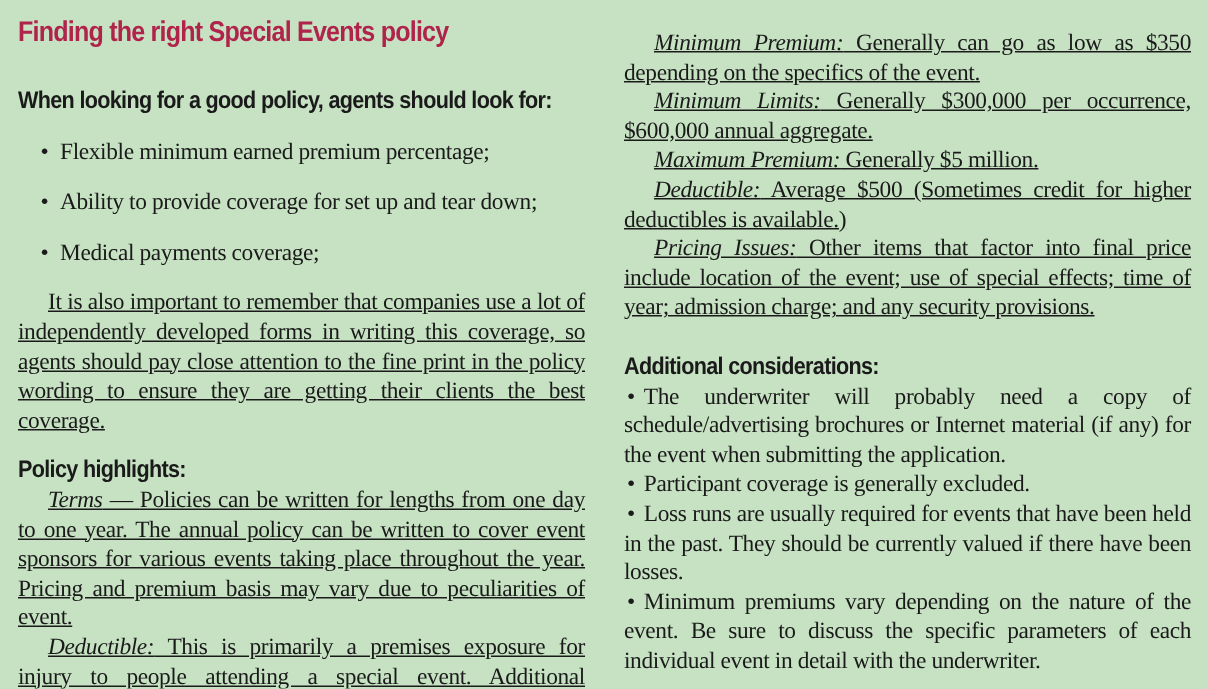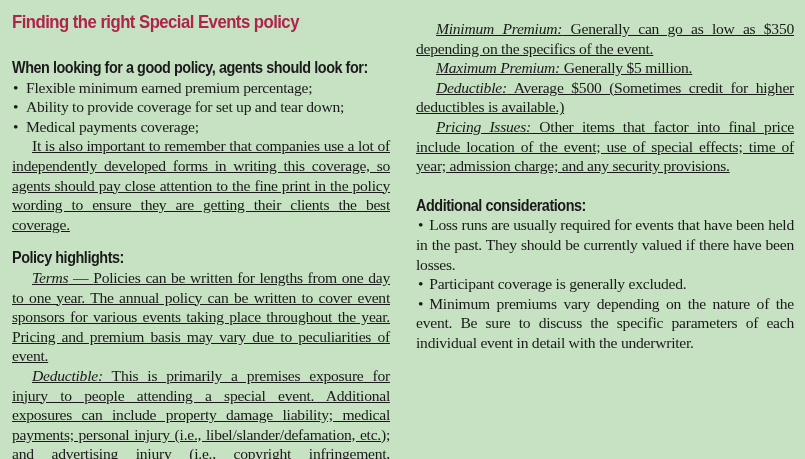--- a/index.html
+++ b/index.html
@@ -31,21 +31,21 @@
   }
   .head {
     font-family: "Liberation Sans", "DejaVu Sans", sans-serif;
     font-weight: bold; font-size: 16px; letter-spacing: -0.5px;
     color: #1a1a1a;
     transform: scaleX(0.9); transform-origin: left center;
     white-space: nowrap;
     margin: 0;
   }
   ul.bullets { list-style: none; margin: 0; padding: 0; }
-  ul.bullets li { position: relative; padding-left: 14px; margin: 0; }
+  ul.bullets li { position: relative; padding-left: 14px; margin: 14px; }
   ul.bullets li::before { content: "\2022"; position: absolute; left: 1px; top: 0; }
   ul.bullets2 { list-style: none; margin: 0; padding: 0; }
   ul.bullets2 li { text-indent: 0; margin: 0; text-align: justify; }
   ul.bullets2 li .b { padding: 0 6px 0 2px; }
   p { margin: 0; text-align: justify; text-decoration: underline; }
   p.ind { text-indent: 20px; }
   .it { font-style: italic; }
 </style>
 </head>
 <body>
@@ -66,27 +66,29 @@
 
     <div style="height:14px"></div>
     <div class="head">Policy highlights:</div>
     <p class="ind"><span class="it">Terms</span><span> — </span><span>Policies can be written for lengths from one day to one year. The annual policy can be written to cover event sponsors for various events taking place throughout the year. Pricing and premium basis may vary due to peculiarities of event.</span></p>
     <p class="ind"><span class="it">Deductible:</span><span> This is primarily a premises exposure for injury to people attending a special event. Additional exposures can include property damage liability; medical payments; personal injury (i.e., libel/slander/defamation, etc.); and advertising injury (i.e., copyright infringement, misappropriation of advertising slogans).</span></p>
   </div>
 
   <div class="col col-right">
     <div style="height:19px"></div>
     <p class="ind"><span class="it">Minimum Premium:</span><span> Generally can go as low as $350 depending on the specifics of the event.</span></p>
+    <p class="ind"><span class="it">Minimum Limits:</span><span> Generally $300,000 per occurrence, $600,000 annual aggregate.</span></p>
     <p class="ind"><span class="it">Maximum Premium:</span><span> Generally $5 million.</span></p>
     <p class="ind"><span class="it">Deductible:</span><span> Average $500 (Sometimes credit for higher deductibles is available.)</span></p>
     <p class="ind"><span class="it">Pricing Issues:</span><span> Other items that factor into final price include location of the event; use of special effects; time of year; admission charge; and any security provisions.</span></p>
 
     <div style="height:20px"></div>
     <div class="head">Additional considerations:</div>
     <ul class="bullets2">
+      <li><span class="b">•</span><span>The underwriter will probably need a copy of schedule/advertising brochures or Internet material (if any) for the event when submitting the application.</span></li>
+      <li><span class="b">•</span><span>Participant coverage is generally excluded.</span></li>
       <li><span class="b">•</span><span>Loss runs are usually required for events that have been held in the past. They should be currently valued if there have been losses.</span></li>
-      <li><span class="b">•</span><span>Participant coverage is generally excluded.</span></li>
       <li><span class="b">•</span><span>Minimum premiums vary depending on the nature of the event. Be sure to discuss the specific parameters of each individual event in detail with the underwriter.</span></li>
     </ul>
 
   </div>
 
 </div>
 
 </body></html>

